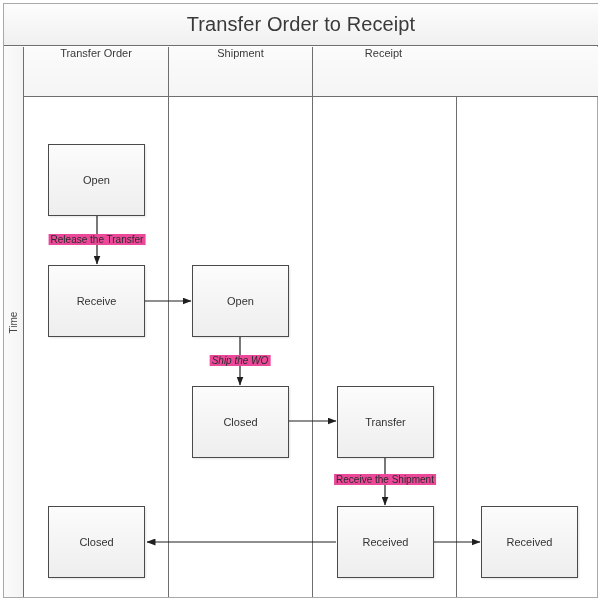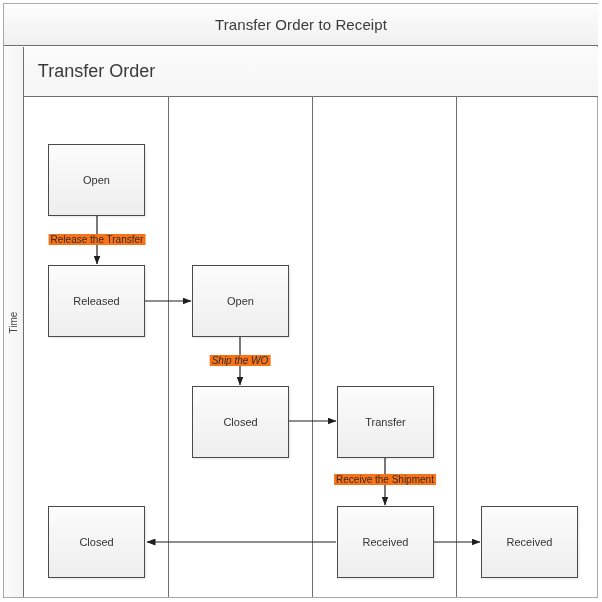--- a/index.html
+++ b/index.html
@@ -39,21 +39,21 @@
     width: 594px;
     height: 42px;
     box-sizing: border-box;
     border-bottom: 1px solid #6e6e6e;
     background: linear-gradient(to bottom, #fdfdfd 0%, #f7f7f7 45%, #f0f0f0 100%);
     display: flex;
     align-items: center;
     justify-content: center;
   }
   .title-text {
-    font-size: 15px;
+    font-size: 20px;
     color: #3a3a3a;
     letter-spacing: 0.1px;
   }
 
   
   .time-gutter {
     position: absolute;
     left: 4px;
     top: 47px;
     width: 20px;
@@ -80,24 +80,23 @@
     width: 574px;
     height: 50px;
     box-sizing: border-box;
     border-bottom: 1px solid #6e6e6e;
     background: linear-gradient(to bottom, #fbfbfb 0%, #f5f5f5 100%);
     display: flex;
   }
   .lane-header {
     box-sizing: border-box;
     display: flex;
-    align-items: center;
     justify-content: center;
     border-right: 1px solid #6e6e6e;
-    font-size: 18px;
+    font-size: 11px;
     color: #3a3a3a;
   }
   .lane-header:last-child { border-right: none; }
 
   
   .lane-body {
     position: absolute;
     left: 24px;
     top: 97px;
     width: 574px;
@@ -141,21 +140,21 @@
     height: 602px;
     pointer-events: none;
   }
 
   
   .edge-label {
     position: absolute;
     font-size: 10px;
     color: #2c2c2c;
     white-space: nowrap;
-    background: #f97316;
+    background: #ec4899;
     padding: 0 2px;
     transform: translateX(-50%);
   }
 </style>
 </head>
 <body>
 
 <div id="canvas">
 
   <div class="outer-frame"></div>
@@ -164,20 +163,26 @@
     <span class="title-text">Transfer Order to Receipt</span>
   </div>
 
   <div class="time-gutter">
     <span class="time-text">Time</span>
   </div>
 
   <div class="lane-header-strip">
     <div class="lane-header" style="width:145px;">
       <span>Transfer Order</span>
+    </div>
+    <div class="lane-header" style="width:144px;">
+      <span>Shipment</span>
+    </div>
+    <div class="lane-header" style="width:141px;">
+      <span>Receipt</span>
     </div>
   </div>
 
   <div class="lane-body">
     <div class="lane-col" style="width:145px;"></div>
     <div class="lane-col" style="width:144px;"></div>
     <div class="lane-col" style="width:144px;"></div>
     <div class="lane-col" style="width:141px;"></div>
   </div>
 
@@ -215,21 +220,21 @@
     <g>
       <line x1="336" y1="542" x2="147" y2="542" stroke="#1f1f1f" stroke-width="1.2" marker-end="url(#arrowhead)"></line>
     </g>
   </svg>
 
   <div class="state-box" style="left:48px;  top:144px;">
     <span class="state-label">Open</span>
   </div>
 
   <div class="state-box" style="left:48px;  top:265px;">
-    <span class="state-label">Released</span>
+    <span class="state-label">Receive</span>
   </div>
 
   <div class="state-box" style="left:48px;  top:506px;">
     <span class="state-label">Closed</span>
   </div>
 
   <div class="state-box" style="left:192px; top:265px;">
     <span class="state-label">Open</span>
   </div>
 

